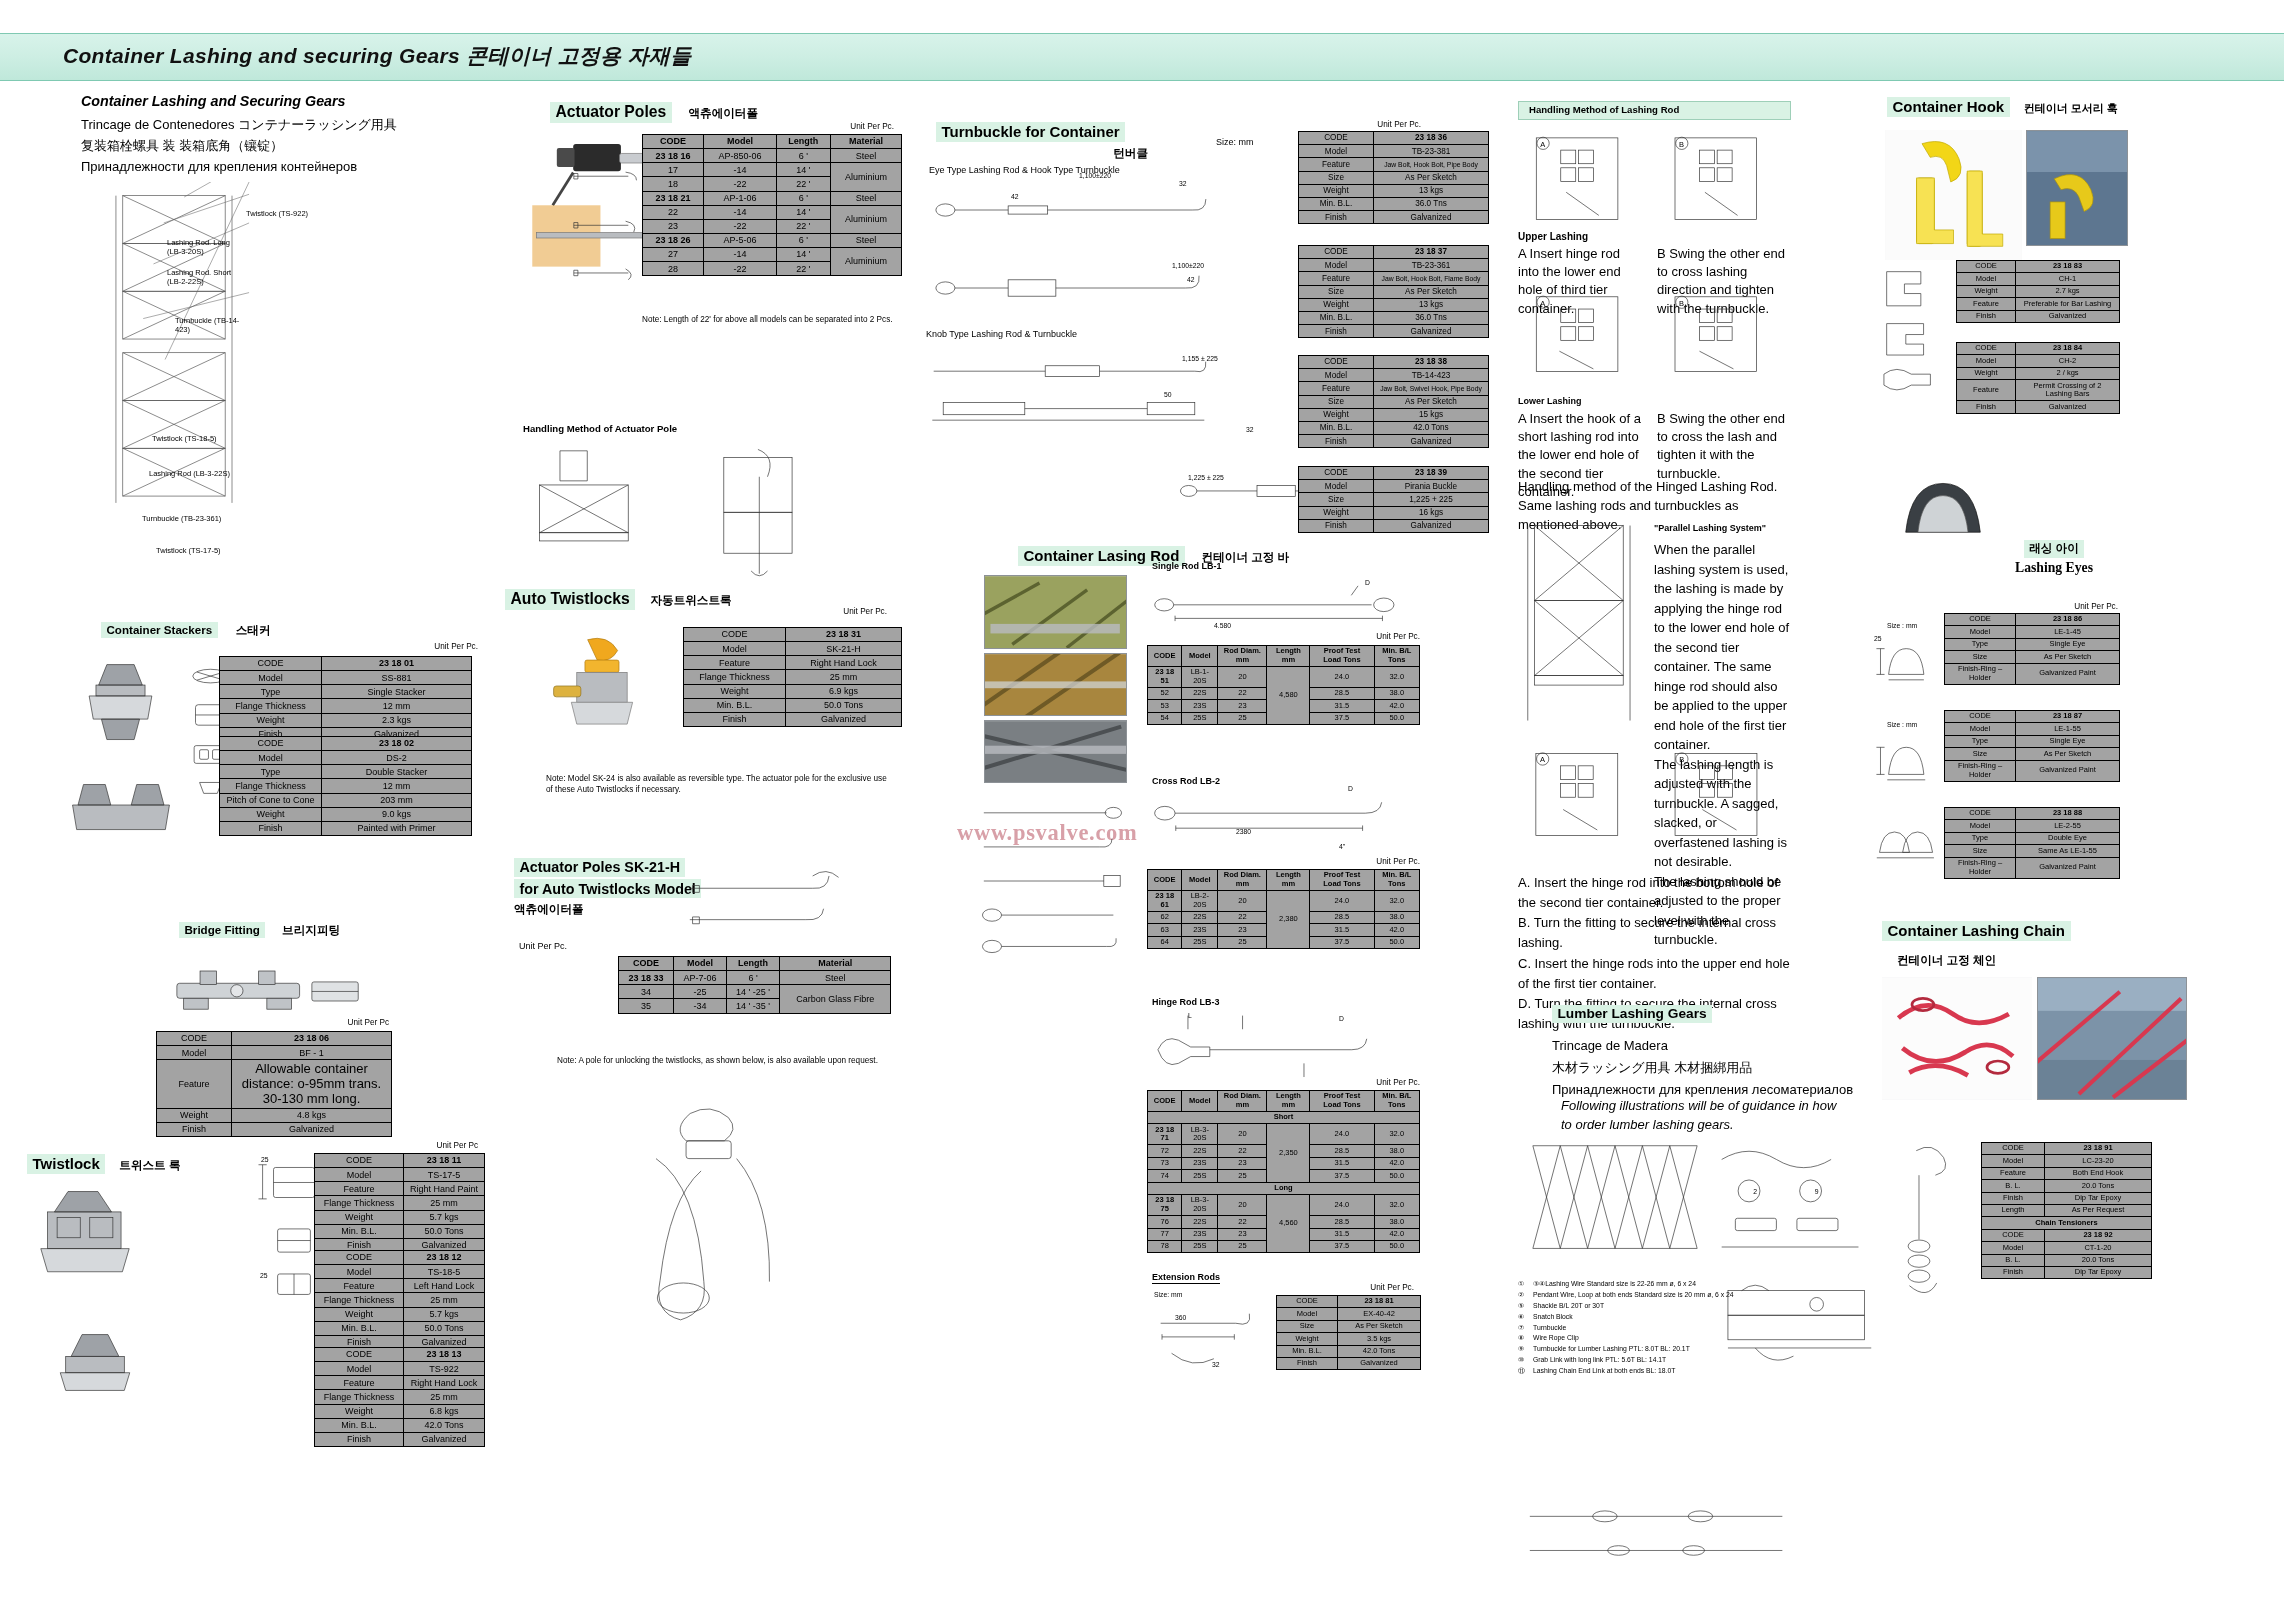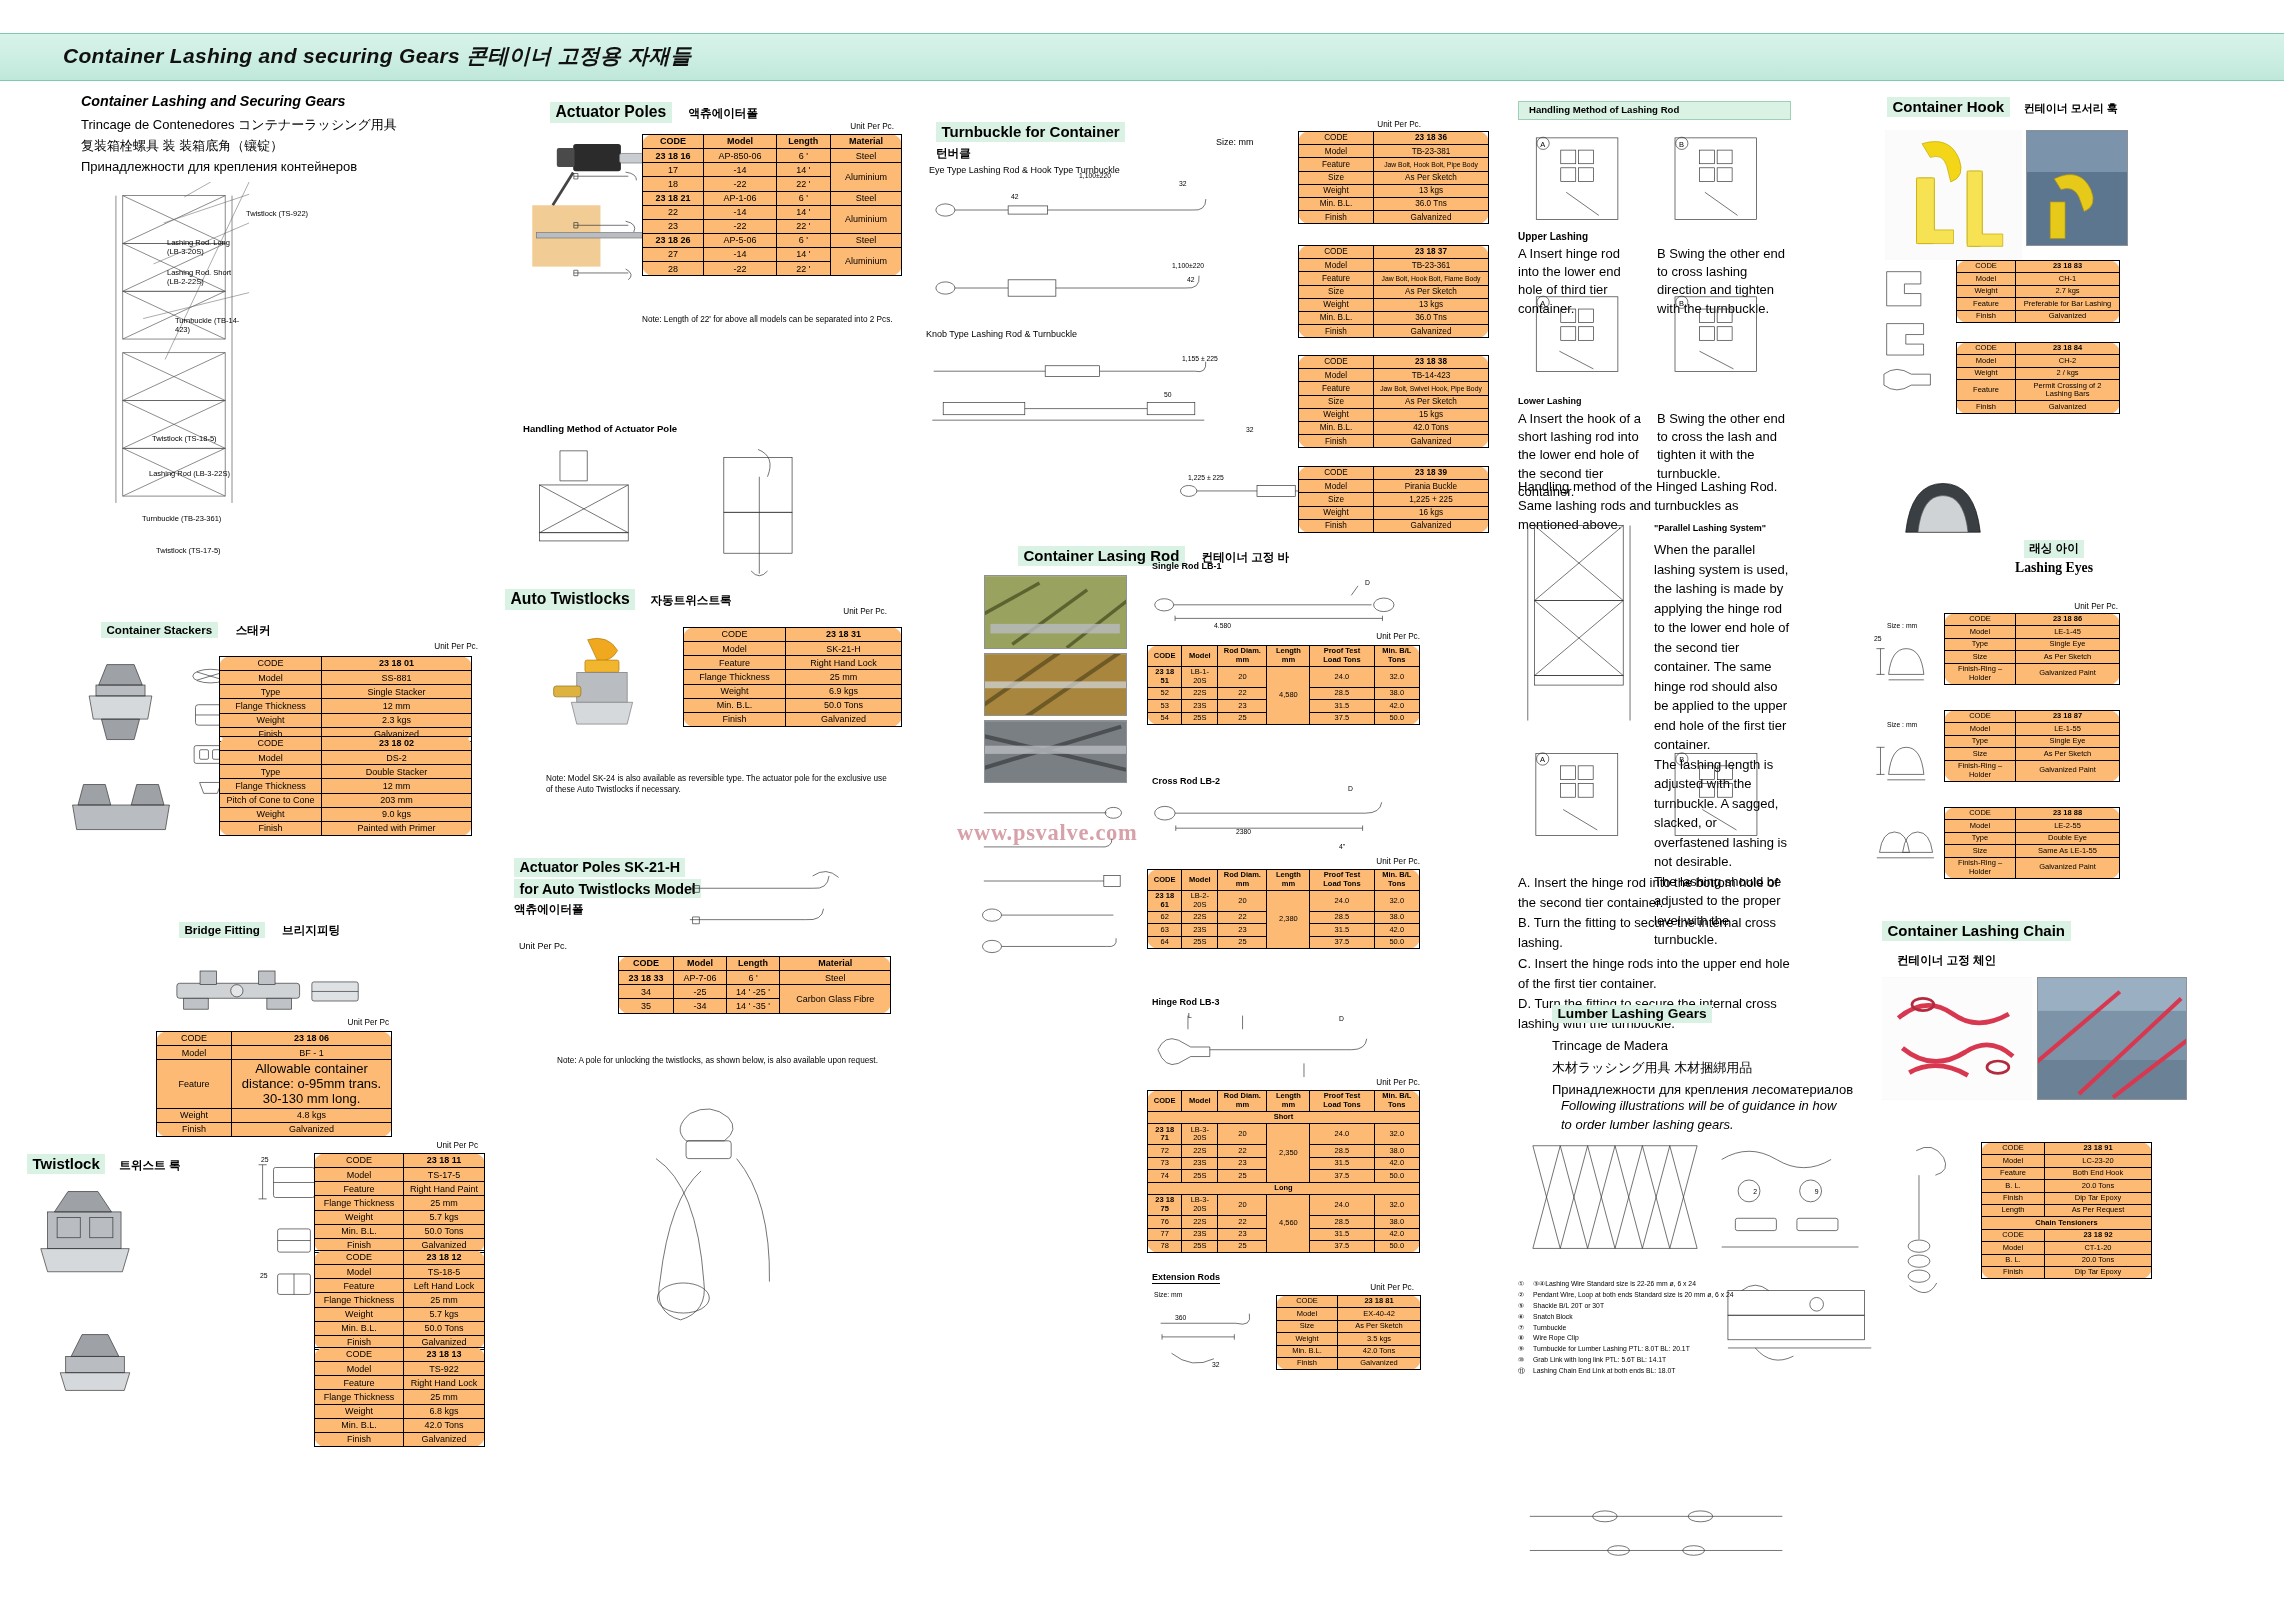--- a/index.html
+++ b/index.html
@@ -30,21 +30,21 @@
   }
   .hl {
     background:#d9f2e4; padding:1.4px 5.5px; display:inline-block;
     font-size:11.6px; font-weight:bold; font-style:normal;
   }
   .tiny { font-size:13px; }
   .xtiny { font-size:6.8px; }
   .note { font-size:8.2px; line-height:1.35; }
   
   table.spec {
-    border-collapse:collapse; font-size:9px; background:#fdba74;border-radius:12px;
+    border-collapse:collapse; font-size:9px; background:#a3a3a3;
   }
   table.spec td, table.spec th {
     border:0.7px solid #000; padding:1.4px 3.4px; text-align:center;
     line-height:1.15;
   }
   table.spec td.lbl { text-align:center; }
   table.spec tr.codehdr td { font-weight:bold; }
   .unitper { font-size:8.2px; text-align:right; }
   svg { display:block; }
   .gray { fill:#b9bcc0; }
@@ -614,21 +614,21 @@
     <path d="M110,30 q30,-16 56,6 q16,18 -6,34 h-56 q-20,-18 6,-40 z"></path>
     <rect x="104" y="70" width="66" height="26" rx="4"></rect>
     <path d="M60,96 q60,40 70,180 q6,44 -34,56 q-40,-10 -30,-58 q14,-120 60,-160"></path>
     <path d="M178,96 q50,60 48,180"></path>
     <ellipse cx="100" cy="300" rx="38" ry="22"></ellipse>
   </g>
 </svg>
 
 <div style="position:absolute;left:936px;top:122px;width:246px;">
   <div class="sect-title hl" style="font-size:15px">Turnbuckle for Container</div>
-  <div style="margin-top:4.1px;font-size:11.6px;font-weight:bold;text-align:left;width:212px">턴버클</div>
+  <div style="margin-top:4.1px;font-size:11.6px;font-weight:bold;text-align:right;width:212px">턴버클</div>
 </div>
 <div style="position:absolute;left:1216px;top:137px;font-size:9px;">Size: mm</div>
 
 <div style="position:absolute;left:929px;top:165px;font-size:9px;">Eye Type Lashing Rod &amp; Hook Type Turnbuckle</div>
 <svg width="287" height="75" style="position:absolute;left:926px;top:180px;" viewBox="0 0 420 110">
   <g class="stroke">
     <ellipse cx="28" cy="44" rx="14" ry="9"></ellipse>
     <line x1="42" y1="44" x2="120" y2="44"></line>
     <rect x="120" y="38" width="58" height="12"></rect>
     <line x1="178" y1="44" x2="390" y2="44"></line>

